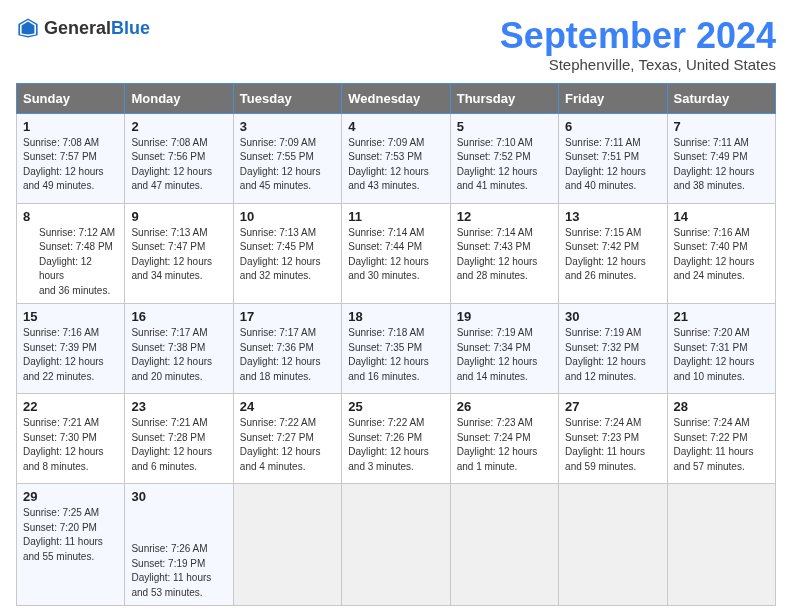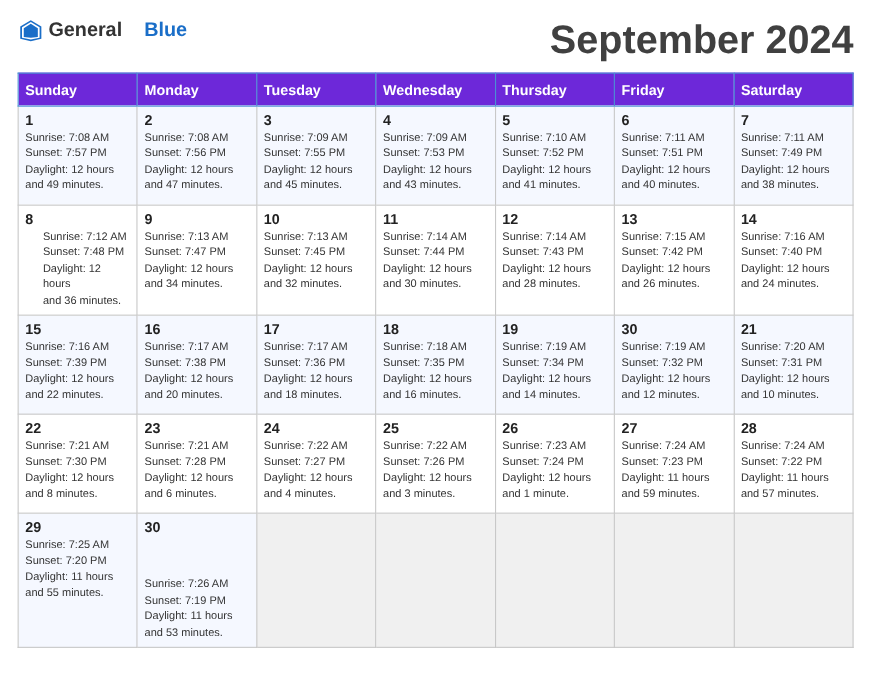--- a/index.html
+++ b/index.html
@@ -25,47 +25,46 @@
       font-size: 18px;
       font-weight: bold;
       color: #333;
       line-height: 1;
     }
     .logo-text-blue {
       font-size: 18px;
       font-weight: bold;
       color: #1a6ec8;
       line-height: 1;
-      padding-left: 20px;
     }
     .logo-icon {
       display: inline-block;
       width: 24px;
       height: 24px;
     }
     .title-area {
       text-align: right;
     }
     .month-title {
       font-size: 36px;
       font-weight: bold;
-      color: #404040;
+      color: #3b82f6;
       line-height: 1.1;
     }
     .location {
       font-size: 15px;
       color: #444;
     }
     table {
       width: 100%;
       border-collapse: collapse;
       table-layout: fixed;
     }
     thead tr {
-      background: #6d28d9;
+      background: #737373;
     }
     thead th {
       color: #fff;
       font-size: 13px;
       font-weight: bold;
       text-align: left;
       padding: 7px 6px;
       border: 1px solid #4a8fd4;
     }
     tbody tr {
@@ -110,20 +109,21 @@
       <polygon points="15,7 23,12 23,22 15,23 7,22 7,12" fill="#1a6ec8"></polygon>
     </svg>
     <div>
       <div>
         <span class="logo-text-general">General</span><span class="logo-text-blue">Blue</span>
       </div>
     </div>
   </div>
   <div class="title-area">
     <div class="month-title">September 2024</div>
+    <div class="location">Stephenville, Texas, United States</div>
   </div>
 </div>
 
 <table>
   <thead>
     <tr>
       <th>Sunday</th>
       <th>Monday</th>
       <th>Tuesday</th>
       <th>Wednesday</th>

